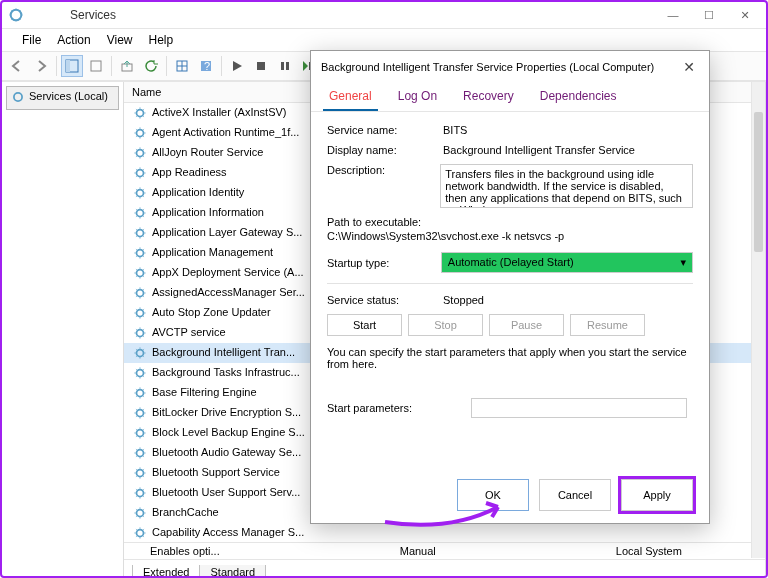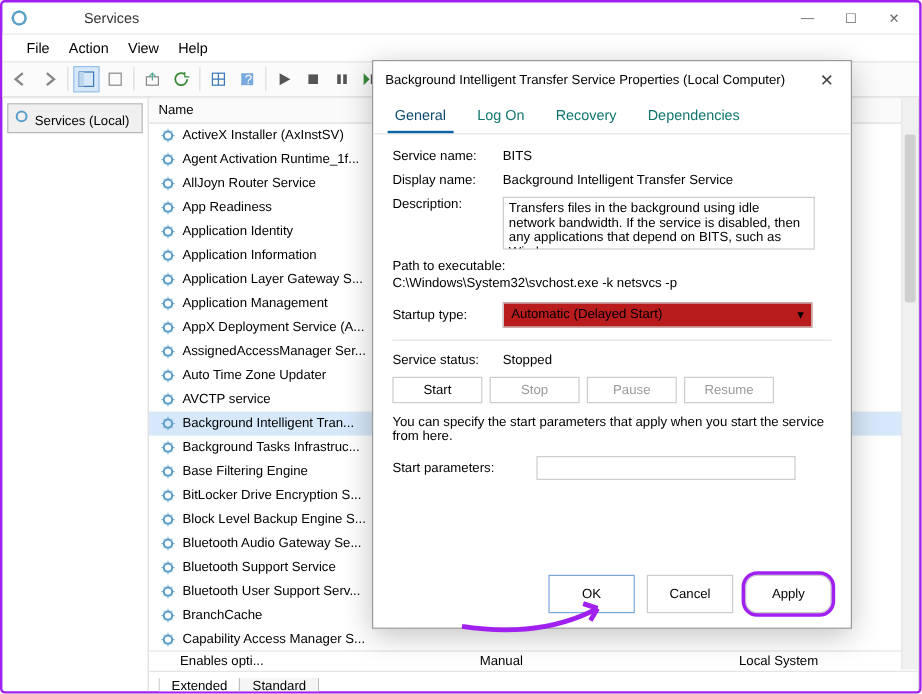--- a/index.html
+++ b/index.html
@@ -10,56 +10,56 @@
   .winbtns { margin-left:auto; display:flex; gap:18px; padding-right:6px; }
   .winbtns span { width:18px; height:18px; display:flex; align-items:center; justify-content:center; color:#666; }
   .menubar { display:flex; gap:16px; padding:4px 20px; background:#fff; }
   .menubar span { font-size:12px; }
   .toolbar { display:flex; align-items:center; gap:2px; padding:2px 4px; border-top:1px solid #e5e5e5; border-bottom:1px solid #e5e5e5; background:#fbfbfb; height:30px; }
   .tbtn { width:22px; height:22px; display:flex; align-items:center; justify-content:center; border:1px solid transparent; }
   .tbtn.sel { border:1px solid #9cc0e7; background:#d6e8f9; }
   .tsep { width:1px; height:20px; background:#ddd; margin:0 2px; }
   .main { display:flex; height:calc(100% - 75px); border-top:1px solid #e5e5e5; }
   .tree { width:122px; border-right:1px solid #ddd; padding:4px; }
-  .tree-item { display:flex; align-items:flex-end; gap:4px; padding:3px 4px; border:1px solid #b8b8b8; background:#f0f0f0; font-size:11px; }
+  .tree-item { display:flex; align-items:flex-start; gap:4px; padding:3px 4px; border:1px solid #b8b8b8; background:#f0f0f0; font-size:11px; }
   .list-panel { flex:1; display:flex; flex-direction:column; position:relative; border-right:1px solid #ddd;}
   .list-body { flex:1; overflow:hidden; }
   table.list { width:100%; border-collapse:collapse; }
   table.list th { text-align:left; font-weight:400; padding:4px 8px; border-bottom:1px solid #e5e5e5; background:#fafafa; position:sticky; top:0;}
   table.list td { padding:2px 4px 2px 8px; white-space:nowrap; font-size:11px; }
   table.list tr.sel td { background:#d6e8f9; }
   .svc-row-ico { display:inline-flex; width:16px; height:16px; vertical-align:middle; margin-right:4px; align-items:center; justify-content:center; }
   .bottom-tabs { display:flex; gap:0; border-top:1px solid #e5e5e5; padding-left:8px; height:21px; align-items:flex-end; }
   .btab { border:1px solid #c0c0c0; border-top:none; padding:1px 10px; font-size:11px; background:#f5f5f5; border-bottom-left-radius:3px; border-bottom-right-radius:3px; margin-right:-1px;}
   .btab.active { background:#fff; }
   .ext-cols { border-top:1px solid #e5e5e5; padding:2px 26px; font-size:11px; color:#444; display:flex; gap:180px;}
   
   .dialog { position:absolute; left:308px; top:48px; width:400px; height:474px; background:#fff; border:1px solid #999; box-shadow:0 6px 24px rgba(0,0,0,.25); display:flex; flex-direction:column; }
   .dlg-title { display:flex; align-items:center; padding:8px 10px; font-size:12px; }
   .dlg-title .close { margin-left:auto; font-size:14px; color:#444; width:20px; text-align:center; }
   .dlg-tabs { display:flex; gap:14px; padding:2px 12px 0 12px; border-bottom:1px solid #e5e5e5; }
-  .dtab { padding:4px 6px 6px 6px; font-size:12px; color:#0f766e; }
-  .dtab.active { border-bottom:2px solid #0a64a4; color:#0c4a6e;}
+  .dtab { padding:4px 6px 6px 6px; font-size:12px; color:#701a75; }
+  .dtab.active { border-bottom:2px solid #0a64a4; color:#ef4444;}
   .dlg-body { padding:12px 16px 8px 16px; flex:1; font-size:11px; color:#222;}
-  .frow { display:flex; margin-bottom:8px; align-items:flex-start; }
+  .frow { display:flex; margin-bottom:8px; align-items:flex-start;gap:24px; }
   .frow .lbl { width:92px; }
   .frow .val { flex:1; }
   .desc-box { border:1px solid #ccc; padding:3px 4px; height:44px; overflow:hidden; background:#fff; width:260px;}
   .path-block { margin:6px 0 10px 0; }
   .path-block div { margin-bottom:2px;}
-  .select { width:258px; border:1px solid #ccc; padding:3px 6px; background:#b91c1c; display:flex; justify-content:space-between; font-size:11px;}
+  .select { width:258px; border:1px solid #ccc; padding:3px 6px; background:#22c55e; display:flex; justify-content:space-between; font-size:11px;}
   .hr { border:none; border-top:1px solid #e2e2e2; margin:10px 0; }
   .ctrl-row { display:flex; gap:6px; margin-bottom:10px; }
   .ctrl-row button { width:75px; height:22px; border:1px solid #ccc; background:#fff; font-size:11px; }
   .ctrl-row button:disabled { color:#9a9a9a; }
   .param-input { width:216px; height:20px; border:1px solid #ccc; background:#fff; }
   .dlg-footer { display:flex; justify-content:flex-end; gap:10px; padding:10px 16px 12px 16px; align-items:center; position:relative;}
   .dlg-footer button { width:72px; height:32px; border:1px solid #ccc; background:#fff; font-size:11px; }
   .dlg-footer button.ok { border:1px solid #7aa9dd; background:#fff; }
-  .dlg-footer button.apply { outline:3px solid #a020f0;border-radius:10px; }
+  .dlg-footer button.apply { outline:3px solid #a020f0; }
   .arrow-annot { position:absolute; left:378px; top:490px; pointer-events:none; }
   .scrollbar { position:absolute; right:0; top:0; bottom:22px; width:14px; background:#f0f0f0; border-left:1px solid #e5e5e5;}
   .scrollbar .thumb { position:absolute; left:2px; right:2px; top:30px; height:140px; background:#cfcfcf; border-radius:2px;}
 </style>
 </head>
 <body>
 
 <div class="titlebar">
   <span class="appicon">
     <svg width="16" height="16" viewBox="0 0 24 24">
@@ -277,21 +277,21 @@
                 </span><span>AssignedAccessManager Ser...</span></td>
             </tr>
             <tr>
               <td><span class="svc-row-ico">
                   <svg width="14" height="14" viewBox="0 0 24 24">
                     <circle cx="12" cy="12" r="6" fill="none" stroke="#5aa0c8" stroke-width="3"></circle>
                     <g stroke="#5aa0c8">
                       <path d="M12 2v3M12 19v3M2 12h3M19 12h3M5 5l2 2M17 17l2 2M5 19l2-2M17 7l2-2"></path>
                     </g>
                   </svg>
-                </span><span>Auto Time Zone Updater</span></td>
+                </span><span>Auto Stop Zone Updater</span></td>
             </tr>
             <tr>
               <td><span class="svc-row-ico">
                   <svg width="14" height="14" viewBox="0 0 24 24">
                     <circle cx="12" cy="12" r="6" fill="none" stroke="#5aa0c8" stroke-width="3"></circle>
                     <g stroke="#5aa0c8">
                       <path d="M12 2v3M12 19v3M2 12h3M19 12h3M5 5l2 2M17 17l2 2M5 19l2-2M17 7l2-2"></path>
                     </g>
                   </svg>
                 </span><span>AVCTP service</span></td>
@@ -453,21 +453,21 @@
     <div class="frow">
       <span class="lbl">Service status:</span>
       <span class="val">Stopped</span>
     </div>
     <div class="ctrl-row">
       <button>Start</button>
       <button disabled="">Stop</button>
       <button disabled="">Pause</button>
       <button disabled="">Resume</button>
     </div>
-    <div style="margin-bottom:10px;">You can specify the start parameters that apply when you start the service from here.</div>
+    <div style="margin-bottom:28px;">You can specify the start parameters that apply when you start the service from here.</div>
     <div class="frow" style="align-items:center">
       <span class="lbl" style="width:120px">Start parameters:</span>
       <input class="param-input" style="">
     </div>
   </div>
   <div class="dlg-footer">
     <button class="ok">OK</button>
     <button>Cancel</button>
     <button class="apply">Apply</button>
   </div>

